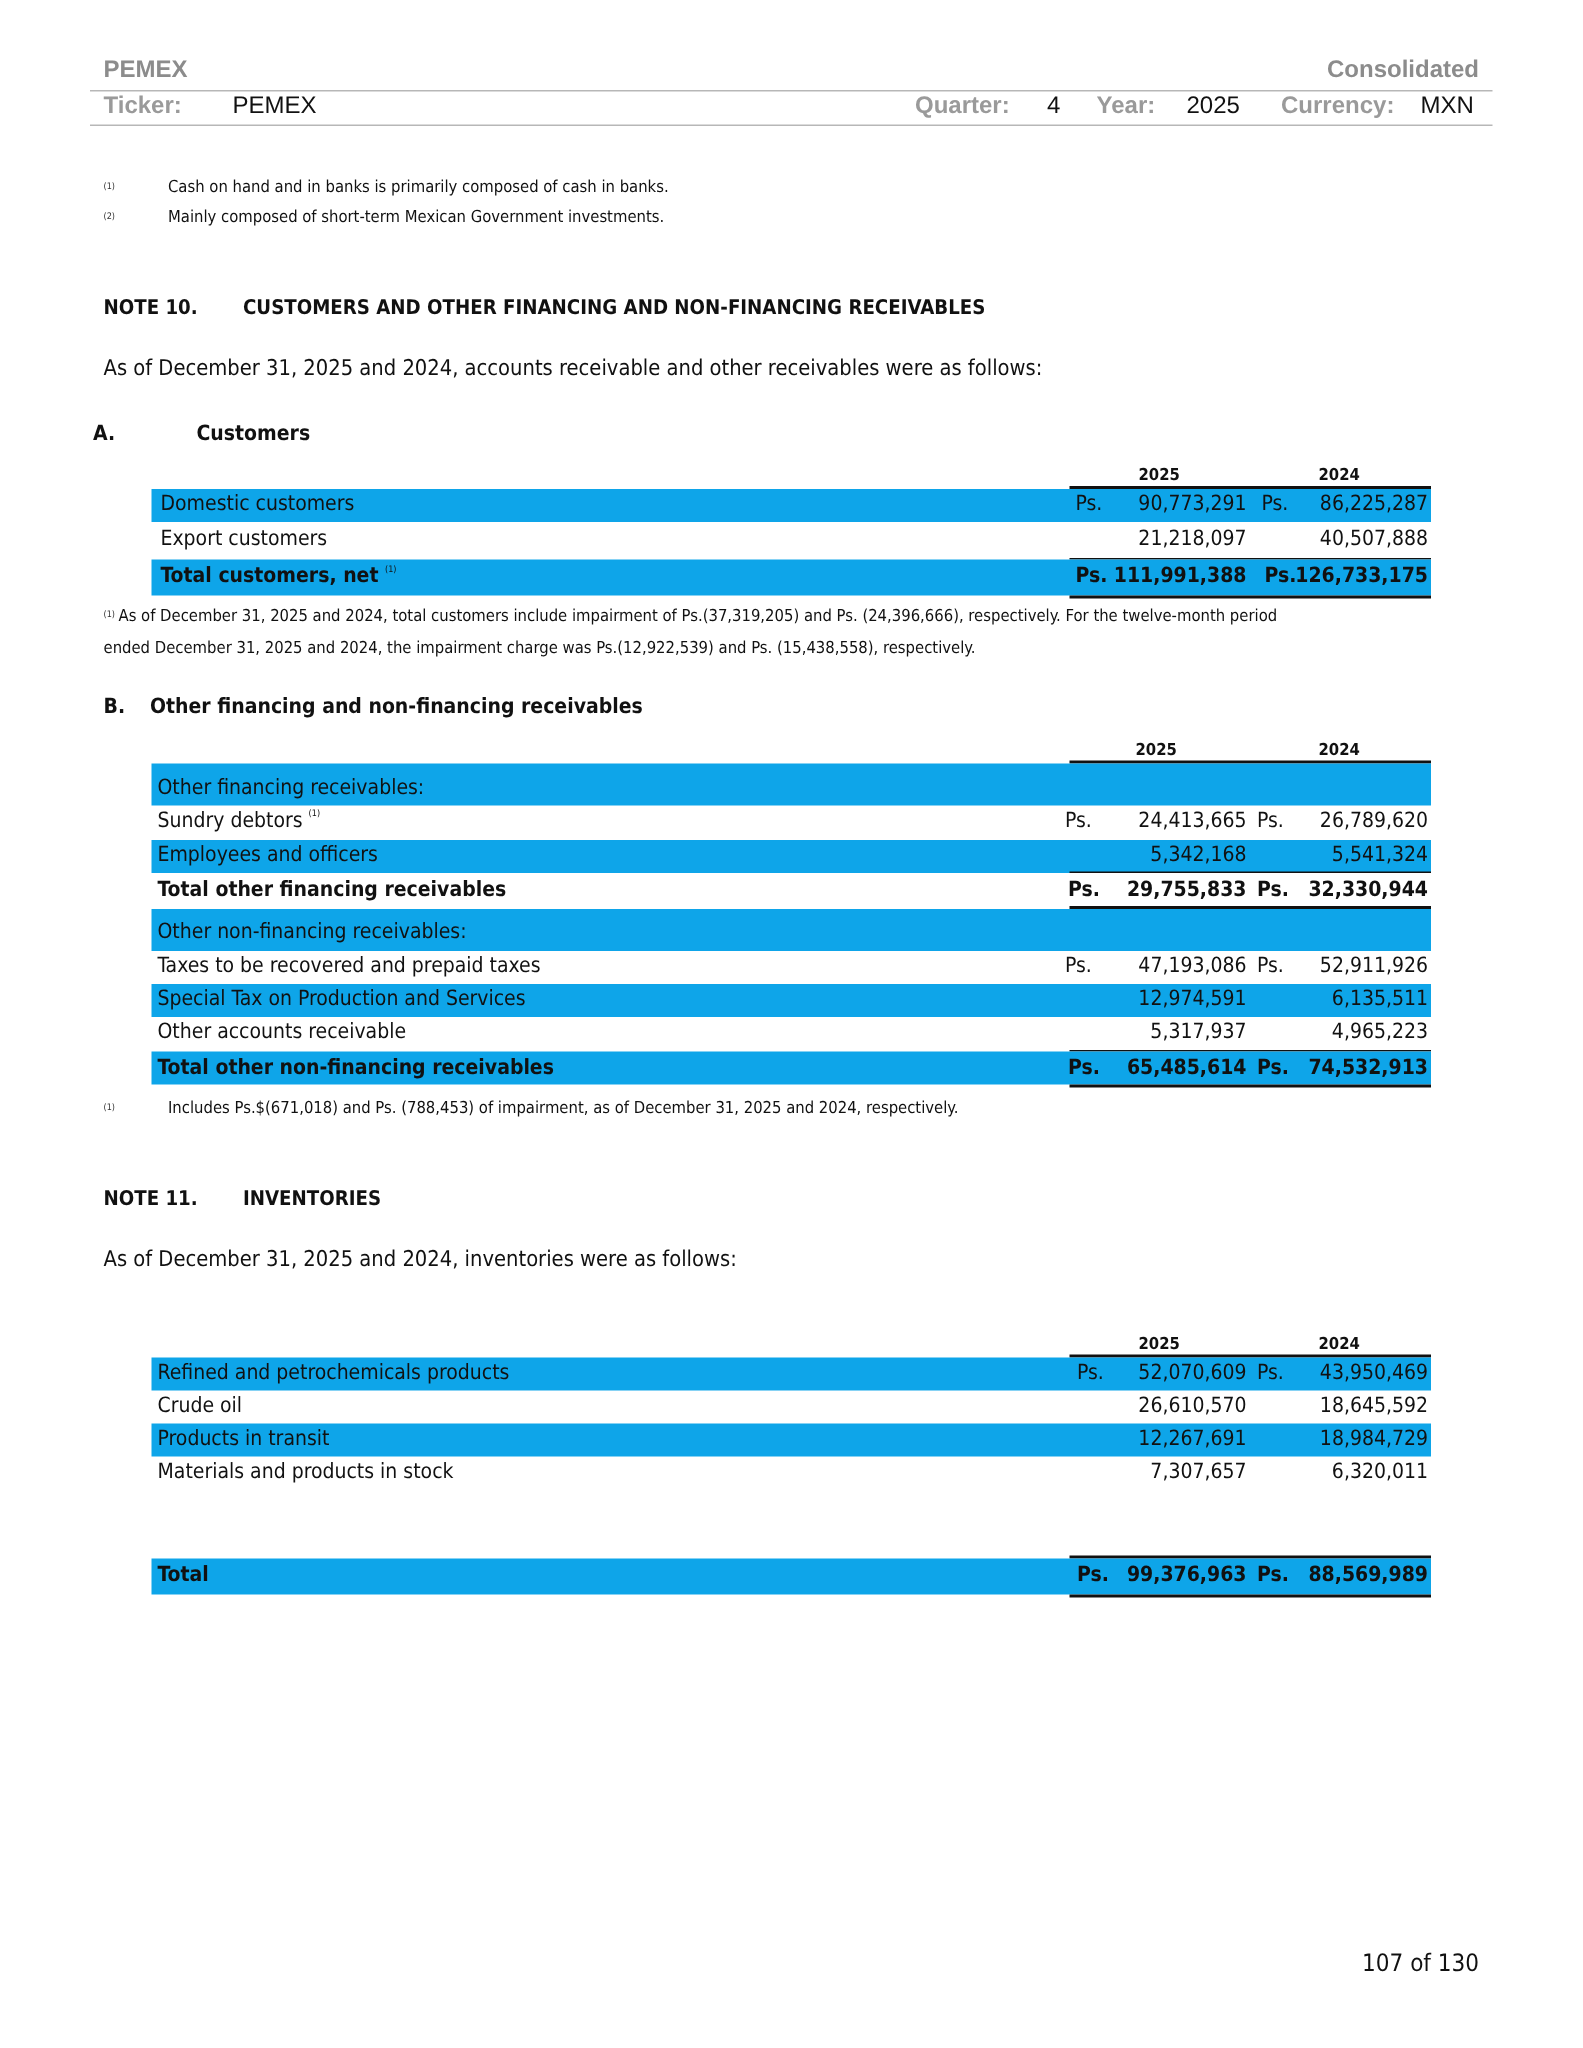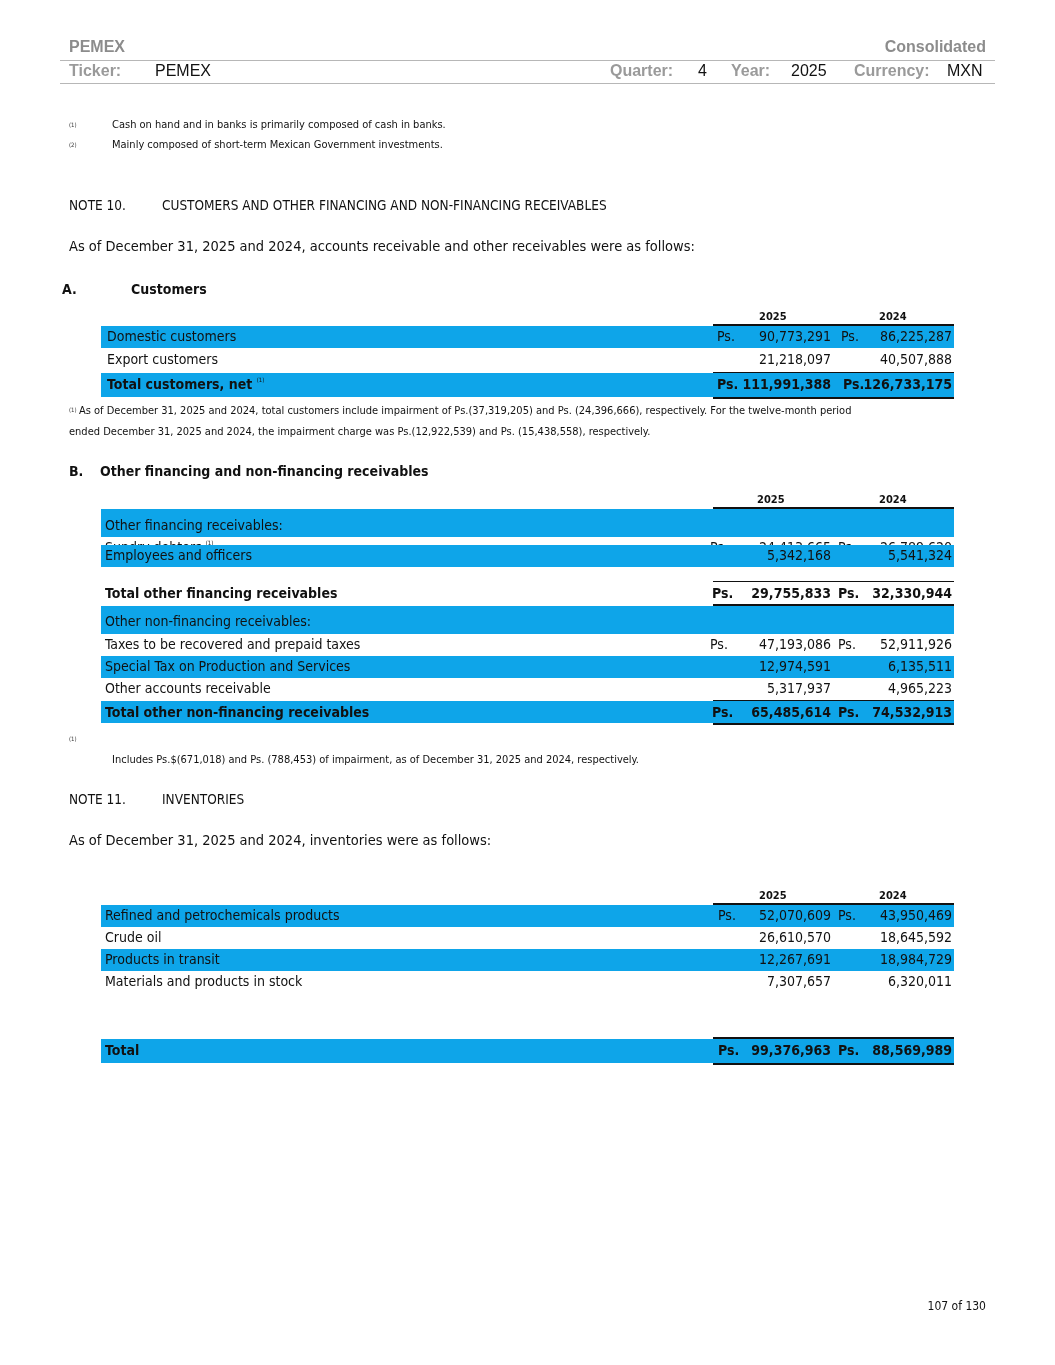--- a/index.html
+++ b/index.html
@@ -11,21 +11,21 @@
   .hdr-line { position:absolute; left:60px; right:60px; height:1px; background:#b7b7b7; }
   .hdr-company { left:69px; top:38px; font-size:16px; font-weight:bold; color:#8c8c8c; }
   .hdr-consol { right:69px; top:38px; font-size:16px; font-weight:bold; color:#8c8c8c; }
   .hdr-row { left:60px; right:60px; top:61px; height:22px; font-size:16px; }
   .hdr-row .lbl { color:#9a9a9a; position:absolute; top:1px;font-weight:bold; }
   .hdr-row .val { color:#111; position:absolute; top:1px; }
 
   .doc { font-family:"DejaVu Sans Condensed","DejaVu Sans", sans-serif; }
   .fn { font-size:11px; color:#111; }
   .fn-sup { font-size:6px; color:#333; }
-  .note-title { font-size:13.5px; font-weight:normal; }
+  .note-title { font-size:13.5px; font-weight:bold; }
   .para { font-size:14.5px; }
   .sub-title { font-size:14px; font-weight:bold; }
 
   
   .tbl { position:absolute; left:101px; width:853px; font-size:14px; }
   .yr { position:absolute; font-size:11px; font-weight:bold; }
   .row { position:absolute; left:0; width:853px; height:22px; }
   .row.fill { background:#0ea5e9; }
   .row .desc { position:absolute; left:6px; top:2px; white-space:nowrap; }
   .row .ps1 { position:absolute; left:616px; top:2px; }
@@ -113,21 +113,21 @@
     <div class="row fill" style="top:17px;height:28px">
       <span class="desc" style="left:4px;top:8px">Other financing receivables:</span>
     </div>
     <div class="row" style="top:45px">
       <span class="desc" style="left:4px"><span>Sundry debtors</span> <span class="sup">(1)</span></span>
       <span class="ps1" style="left:609px">Ps.</span>
       <span class="v1">24,413,665</span>
       <span class="ps2" style="left:737px">Ps.</span>
       <span class="v2">26,789,620</span>
     </div>
-    <div class="row fill" style="top:53px">
+    <div class="row fill" style="top:68px">
       <span class="desc" style="left:4px">Employees and officers</span>
       <span class="v1">5,342,168</span>
       <span class="v2">5,541,324</span>
     </div>
     <div class="rule thin" style="top:89px"></div>
     <div class="row bold" style="top:90px;height:22px">
       <span class="desc" style="left:4px;top:3px">Total other financing receivables</span>
       <span class="ps1" style="left:611px;top:3px">Ps.</span>
       <span class="v1" style="top:3px">29,755,833</span>
       <span class="ps2" style="left:737px;top:3px">Ps.</span>
@@ -160,21 +160,21 @@
       <span class="desc" style="left:4px;top:3px">Total other non-financing receivables</span>
       <span class="ps1" style="left:611px;top:3px">Ps.</span>
       <span class="v1" style="top:3px">65,485,614</span>
       <span class="ps2" style="left:737px;top:3px">Ps.</span>
       <span class="v2" style="top:3px">74,532,913</span>
     </div>
     <div class="rule" style="top:231px"></div>
   </div>
 
   <span class="abs fn-sup" style="left:69px;top:735px">(1)</span>
-  <span class="abs fn" style="left:112px;top:753px">Includes Ps.$(671,018) and Ps. (788,453) of impairment, as of December 31, 2025 and 2024, respectively.</span>
+  <span class="abs fn" style="left:112px;top:732px">Includes Ps.$(671,018) and Ps. (788,453) of impairment, as of December 31, 2025 and 2024, respectively.</span>
 
   <span class="abs note-title" style="left:69px;top:791px">NOTE 11.</span>
   <span class="abs note-title" style="left:162px;top:791px">INVENTORIES</span>
   <span class="abs para" style="left:69px;top:832px">As of December 31, 2025 and 2024, inventories were as follows:</span>
 
   <div class="tbl" style="top:888px;height:180px">
     <span class="yr" style="left:658px;top:1px">2025</span>
     <span class="yr" style="left:778px;top:1px">2024</span>
     <div class="rule" style="top:15px"></div>
 
@@ -204,14 +204,14 @@
     <div class="row fill bold" style="top:151px;height:24px">
       <span class="desc" style="left:4px;top:3px">Total</span>
       <span class="ps1" style="left:617px;top:3px">Ps.</span>
       <span class="v1" style="top:3px">99,376,963</span>
       <span class="ps2" style="left:737px;top:3px">Ps.</span>
       <span class="v2" style="top:3px">88,569,989</span>
     </div>
     <div class="rule" style="top:175px"></div>
   </div>
 
-  <span class="abs page-num" style="font-size:12px">107 of 130</span>
+  <span class="abs page-num" style="font-size:16px">107 of 130</span>
 </div>
 
 </body></html>

